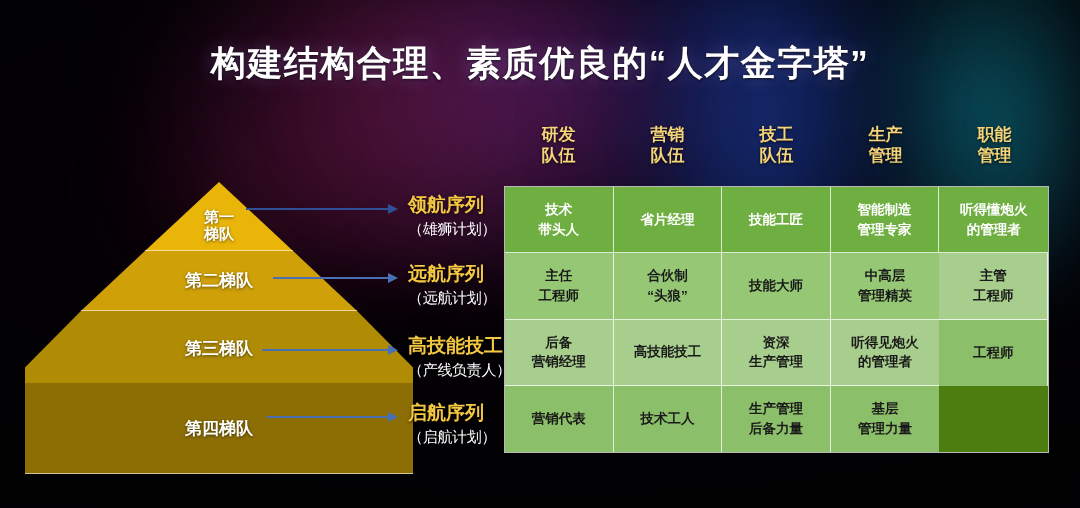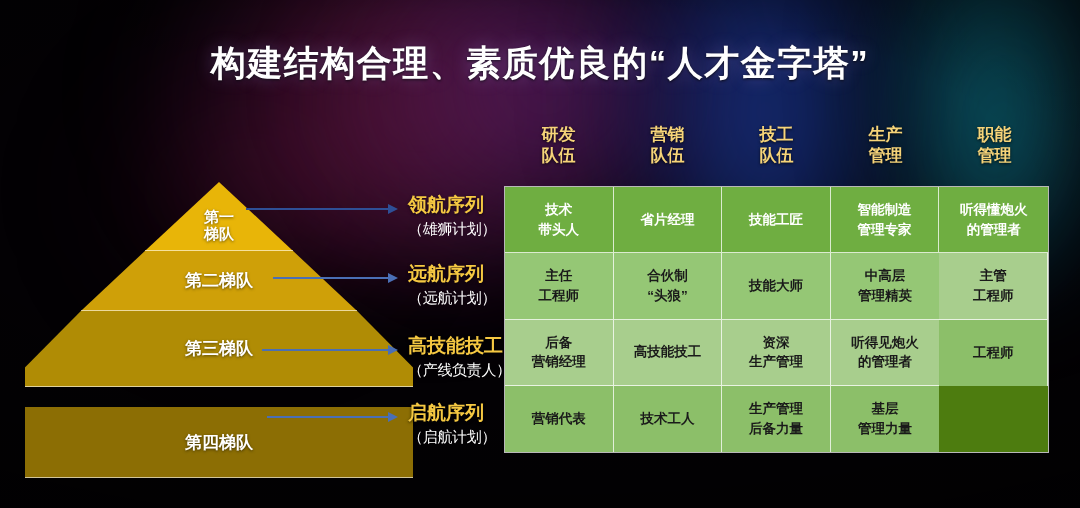--- a/index.html
+++ b/index.html
@@ -51,21 +51,21 @@
   #t1{top:0;height:69px;}
   #t1 .shape{background:#E8B508;clip-path:polygon(50% 0%, 69.1% 100%, 30.9% 100%);border-bottom:none;}
   #t1 .edge{position:absolute;left:30.9%;right:30.9%;bottom:0;height:1px;background:rgba(255,255,255,.6);}
   #t1 .tier-label{top:26px;transform:none;font-size:15px;}
   #t2{top:69px;height:60px;}
   #t2 .shape{background:#CFA008;clip-path:polygon(30.9% 0%, 69.1% 0%, 85.6% 100%, 14.4% 100%);border-bottom:none;}
   #t2 .edge{position:absolute;left:14.4%;right:14.4%;bottom:0;height:1px;background:rgba(255,255,255,.6);}
   #t3{top:129px;height:76px;}
   #t3 .shape{background:#B08C05;clip-path:polygon(14.4% 0%, 85.6% 0%, 105% 100%, -5% 100%);border-bottom:none;}
   #t3 .edge{position:absolute;left:0;right:0;bottom:0;height:1px;background:rgba(255,255,255,.6);}
-  #t4{top:201px;height:71px;margin-top:24px;}
+  #t4{top:201px;height:91px;}
   #t4 .shape{background:#8C6E04;clip-path:polygon(0% 0%, 100% 0%, 100% 100%, 0% 100%);border-bottom:none;}
   #t4 .edge{position:absolute;left:0;right:0;bottom:0;height:1px;background:rgba(255,255,255,.6);}
 
   
   .arrow{position:absolute;height:12px;}
   .arrow .line{position:absolute;left:0;top:5px;height:2px;width:calc(100% - 9px);
     background:#2e4f96;}
   .arrow .head{position:absolute;right:0;top:1px;width:0;height:0;
     border-top:5px solid transparent;border-bottom:5px solid transparent;
     border-left:10px solid #2e4f96;}

